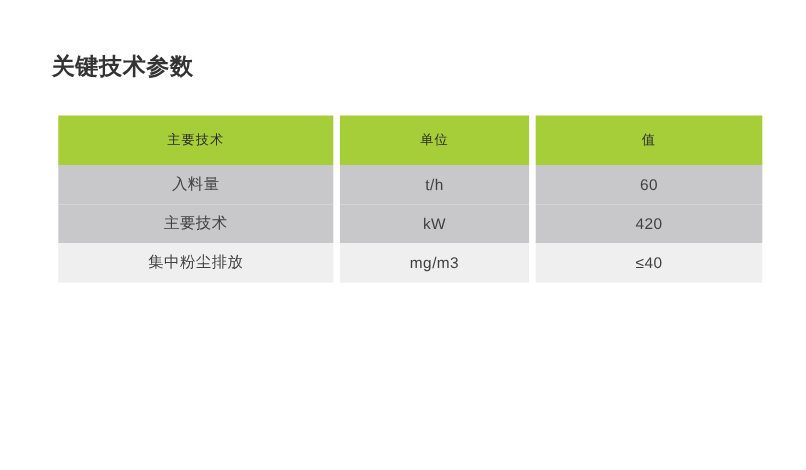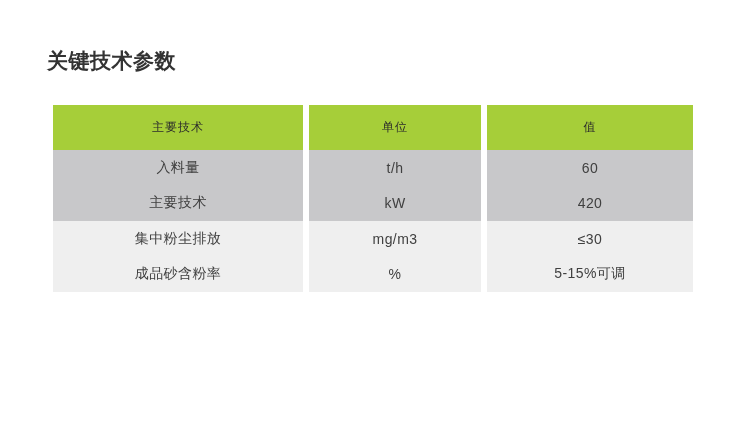--- a/index.html
+++ b/index.html
@@ -97,23 +97,18 @@
         <td>60</td>
       </tr>
       <tr class="row-dark">
         <td>主要技术</td>
         <td>kW</td>
         <td>420</td>
       </tr>
       <tr class="row-light">
         <td>集中粉尘排放</td>
         <td>mg/m3</td>
-        <td>≤30</td>
-      </tr>
-      <tr class="row-light">
-        <td>成品砂含粉率</td>
-        <td>%</td>
-        <td>5-15%可调</td>
+        <td>≤40</td>
       </tr>
     </tbody>
   </table>
 
 </div>
 
 </body></html>

